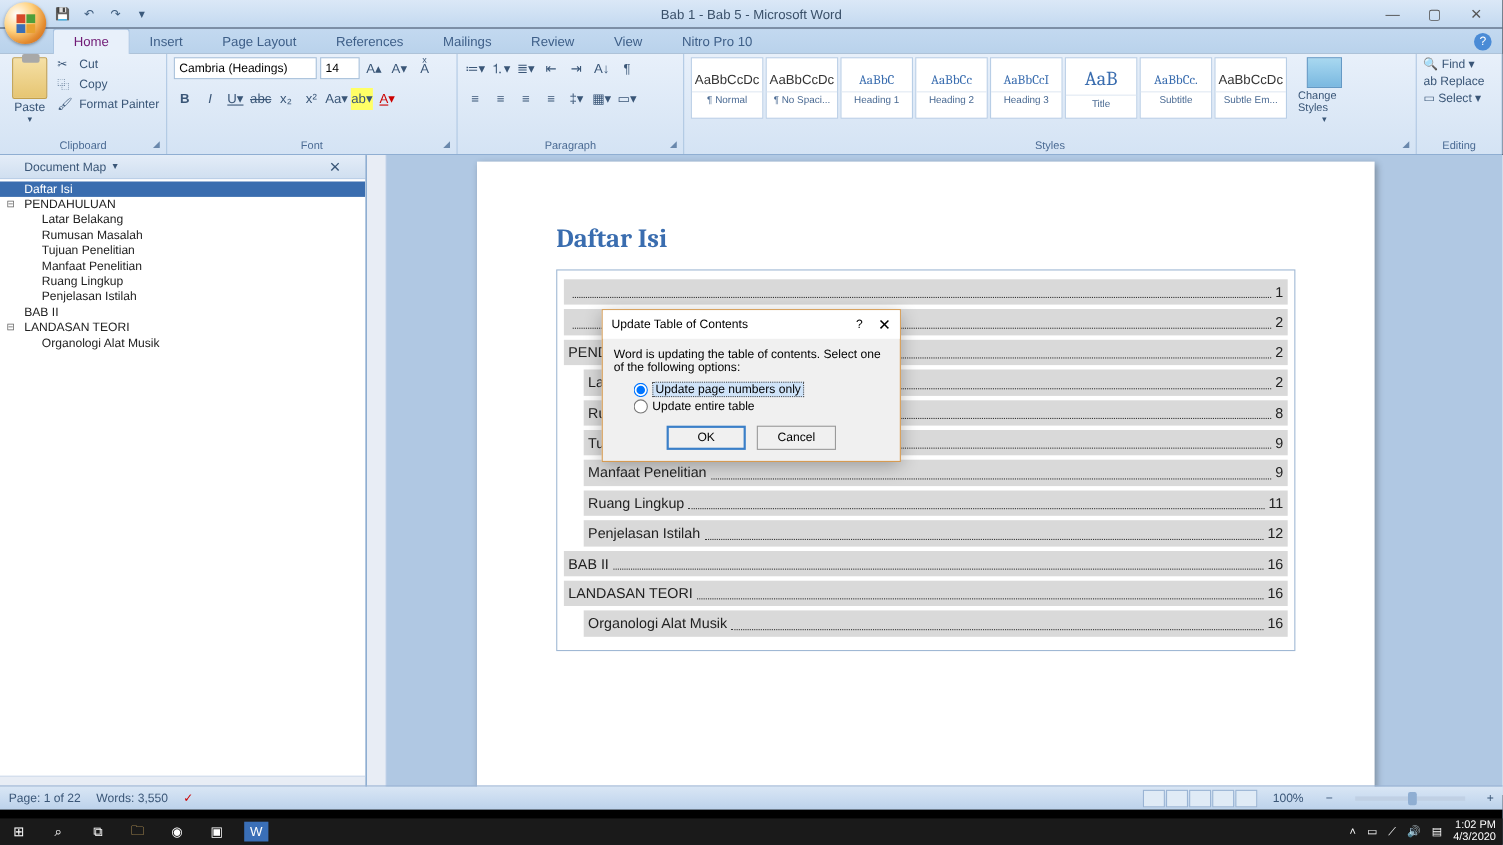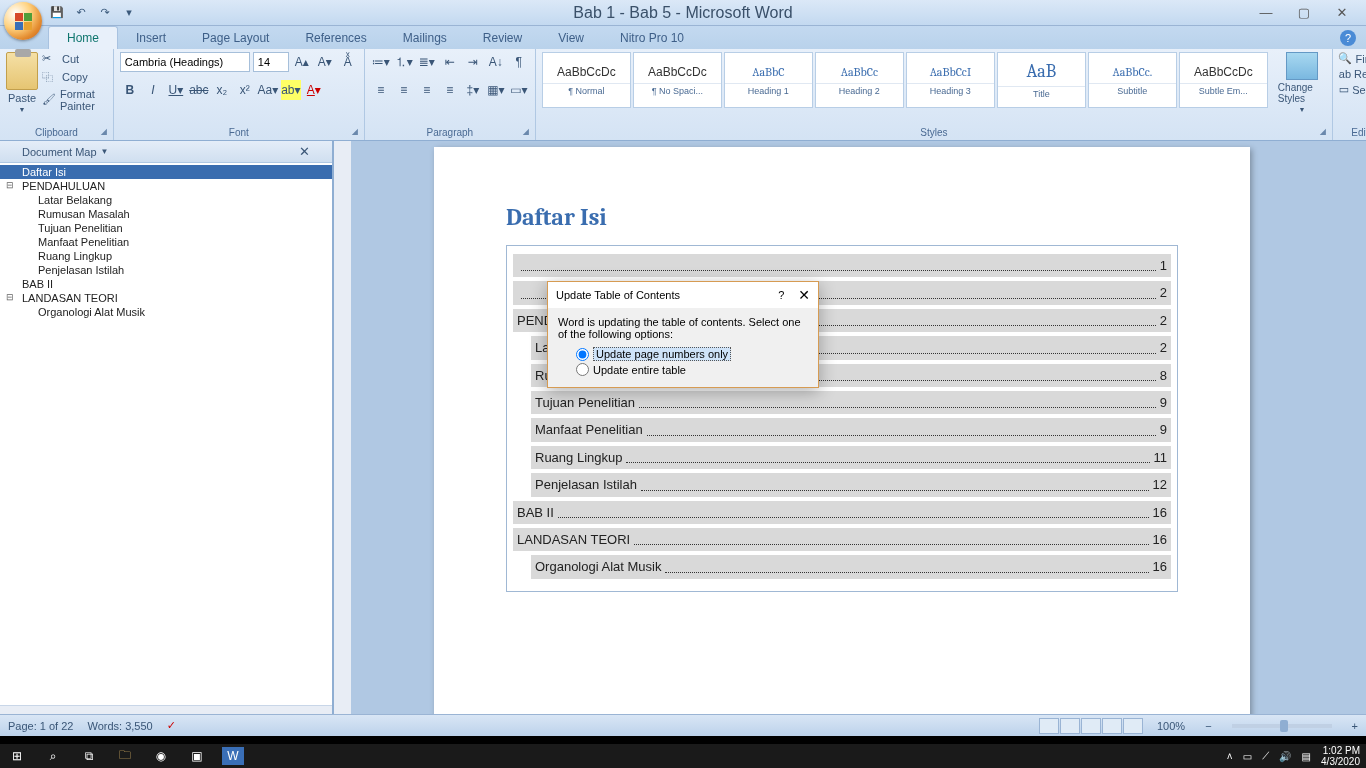--- a/index.html
+++ b/index.html
@@ -5,28 +5,28 @@
 * { margin:0; padding:0; box-sizing:border-box; font-family:"Segoe UI",Tahoma,sans-serif; }
 body { width:1366px; height:768px; overflow:hidden; background:#000; position:relative; }
 
 
 .titlebar { height:26px; background:linear-gradient(#dbe8f7,#c3d9f0); display:flex; align-items:center; position:relative; border-bottom:1px solid #9ab4d4; }
 .office-btn { width:38px; height:38px; border-radius:50%; background:radial-gradient(circle at 30% 30%,#fff,#ffd27f 40%,#e38b2f 70%,#c0571a); position:absolute; left:4px; top:2px; z-index:20; box-shadow:0 1px 3px rgba(0,0,0,.4); display:flex; align-items:center; justify-content:center; font-size:10px; }
 .office-btn .quad { display:grid; grid-template-columns:8px 8px; grid-template-rows:8px 8px; gap:1px; }
 .office-btn .quad span:nth-child(1){background:#d6492a;} .office-btn .quad span:nth-child(2){background:#4f9e3a;} .office-btn .quad span:nth-child(3){background:#3a6fb7;} .office-btn .quad span:nth-child(4){background:#e8a12f;}
 .qat { margin-left:48px; display:flex; gap:6px; align-items:center; }
 .qat-btn { width:18px; height:18px; display:flex; align-items:center; justify-content:center; font-size:11px; color:#3b5a7c; cursor:pointer; }
-.title-text { position:absolute; left:50%; transform:translateX(-50%); font-size:16px; color:#3a5069; }
+.title-text { position:absolute; left:50%; transform:translateX(-50%); font-size:12px; color:#3a5069; }
 .win-ctrl { margin-left:auto; display:flex; gap:18px; padding-right:14px; }
 .win-ctrl span { font-size:13px; color:#555; cursor:pointer; width:20px; text-align:center; }
 
 
 .ribbon-tabs { height:23px; background:linear-gradient(#c3d9f0,#b9d2eb); display:flex; align-items:flex-end; padding-left:48px; gap:0; }
 .rtab { padding:4px 18px; font-size:12px; color:#3e5f88; cursor:pointer; }
-.rtab.active { background:#e8f0fa; border-radius:3px 3px 0 0; color:#0f766e; border:1px solid #a8c2e0; border-bottom:none; }
+.rtab.active { background:#e8f0fa; border-radius:3px 3px 0 0; color:#701a75; border:1px solid #a8c2e0; border-bottom:none; }
 .help-icon { margin-left:auto; margin-right:10px; width:16px; height:16px; border-radius:50%; background:#4a8bd6; color:#fff; font-size:11px; display:flex; align-items:center; justify-content:center; align-self:center; }
 
 
 .ribbon { height:92px; background:linear-gradient(#e8f0fa,#d4e3f4); border-bottom:1px solid #8faed2; display:flex; }
 .rgroup { border-right:1px solid #b0c8e3; padding:3px 6px 2px; display:flex; flex-direction:column; position:relative; }
 .rgroup-label { font-size:10px; color:#4a6a93; text-align:center; margin-top:auto; padding-top:2px; }
 .rgroup-body { flex:1; display:flex; gap:4px; }
 .launcher { position:absolute; right:2px; bottom:3px; width:10px; height:10px; font-size:8px; color:#6a88ac; }
 
 
@@ -43,21 +43,21 @@
 .font-name { width:130px; } .font-size { width:36px; }
 .btn-s { width:20px; height:20px; border:1px solid transparent; background:transparent; font-size:12px; cursor:pointer; display:flex; align-items:center; justify-content:center; color:#3a5677; }
 .btn-s.bold { font-weight:bold; } .btn-s.ital { font-style:italic; } .btn-s.under { text-decoration:underline; }
 .btn-s.highlight { background:#ffff66; }
 
 
 .para-col { display:flex; flex-direction:column; gap:4px; }
 
 
 .styles-scroller { display:flex; gap:2px; }
-.style-tile { width:89px; height:56px; border:1px solid #b8cee6; background:#fff; display:flex; flex-direction:column; align-items:center; justify-content:center; font-size:9px; cursor:pointer; }
+.style-tile { width:66px; height:56px; border:1px solid #b8cee6; background:#fff; display:flex; flex-direction:column; align-items:center; justify-content:center; font-size:9px; cursor:pointer; }
 .style-tile .preview { font-size:12px; color:#333; margin-bottom:4px; }
 .style-tile .preview.hd { color:#3a6daf; font-family:Cambria,serif; }
 .style-tile .preview.tit { font-size:18px; }
 .style-tile .lbl { color:#4a6a93; border-top:1px solid #e0e8f2; width:100%; text-align:center; padding-top:2px; }
 .change-styles { width:48px; display:flex; flex-direction:column; align-items:center; font-size:10px; color:#3a5677; gap:2px; cursor:pointer; margin-left:6px; }
 .change-styles .ic { width:32px; height:28px; background:linear-gradient(#a8d8f0,#7ab8e0); border:1px solid #6499c5; }
 
 
 .edit-col { display:flex; flex-direction:column; gap:3px; font-size:11px; color:#3a5677; }
 .edit-col div { display:flex; align-items:center; gap:3px; cursor:pointer; }
@@ -403,20 +403,24 @@
   </div>
   <div class="dlg-body">
     <p>Word is updating the table of contents.  Select one of the following options:</p>
     <div class="dlg-opt sel">
       <input type="radio" checked="" style="">
       <label>Update page numbers only</label>
     </div>
     <div class="dlg-opt">
       <input type="radio" style="">
       <label>Update entire table</label>
+    </div>
+    <div class="dlg-btns">
+      <button class="ok">OK</button>
+      <button>Cancel</button>
     </div>
   </div>
 </div>
 
 <div class="statusbar">
   <span>Page: 1 of 22</span>
   <span>Words: 3,550</span>
   <span style="color:#c00">✓</span>
   <div class="views">
     <span></span>

